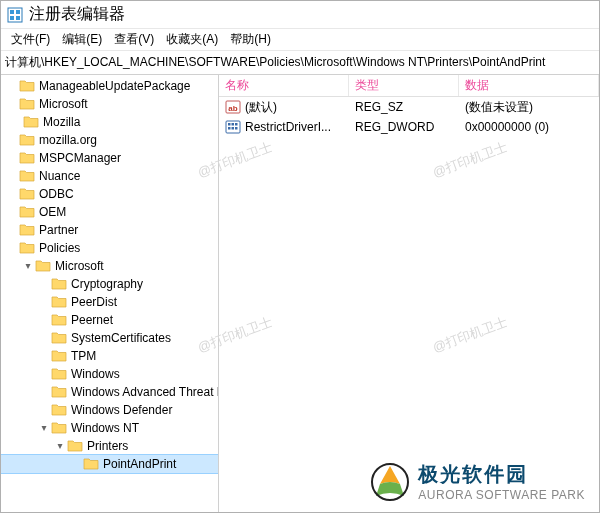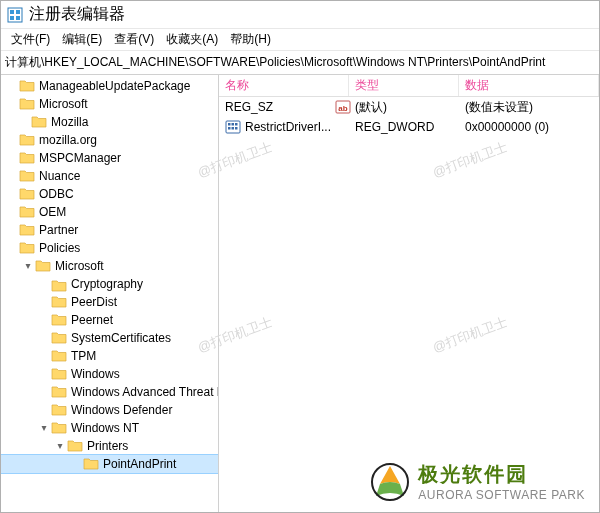--- a/index.html
+++ b/index.html
@@ -21,21 +21,21 @@
   .cols { display: flex; height: 22px; border-bottom: 1px solid #e0e0e0; align-items: center; font-size: 12px; color: #ec4899; }
   .col { padding: 0 6px; border-right: 1px solid #e8e8e8; height: 100%; display: flex; align-items: center; }
   .c1 { width: 130px; } .c2 { width: 110px; } .c3 { flex: 1; }
   .row { display: flex; height: 20px; align-items: center; font-size: 12px; cursor: default; }
   .cell { padding: 0 6px; display: flex; align-items: center; }
   .ci1 { width: 130px; } .ci2 { width: 110px; } .ci3 { flex: 1; }
   .vicon { width: 16px; height: 16px; margin-right: 4px; flex-shrink: 0; }
   .wm { position: absolute; color: #d8d8d8; font-size: 13px; transform: rotate(-20deg); pointer-events: none; user-select: none; }
   .brand { position: absolute; right: 14px; bottom: 10px; display: flex; align-items: center; }
   .brand-txt { margin-left: 8px; }
-  .brand-cn { font-size: 20px; font-weight: 600; color: #4d7c0f; letter-spacing: 2px; }
+  .brand-cn { font-size: 20px; font-weight: 600; color: #0c4a6e; letter-spacing: 2px; }
   .brand-en { font-size: 12px; color: #888; letter-spacing: 0.5px; }
 </style>
 </head>
 <body>
 
 <div class="titlebar">
   <svg class="titleicon" viewBox="0 0 16 16">
     <rect x="1" y="1" width="14" height="14" fill="#fff" stroke="#2a7ab8"></rect>
     <rect x="3" y="3" width="4" height="4" fill="#3a99d8"></rect>
     <rect x="9" y="3" width="4" height="4" fill="#3a99d8"></rect>
@@ -66,21 +66,21 @@
         </svg>
         <span class="lbl">ManageableUpdatePackage</span>
       </div>
       <div class="node" style="padding-left: 4px;">
         <span class="exp"></span>
         <svg class="fld" width="16" height="14" viewBox="0 0 16 14">
           <path d="M1 2 h5 l1.5 1.5 H15 V12 H1 Z" fill="#ffd86b" stroke="#d9a93a" stroke-width="0.7"></path>
         </svg>
         <span class="lbl">Microsoft</span>
       </div>
-      <div class="node" style="padding-left: 16px;">
+      <div class="node" style="padding-left: 8px;">
         <span class="exp"></span>
         <svg class="fld" width="16" height="14" viewBox="0 0 16 14">
           <path d="M1 2 h5 l1.5 1.5 H15 V12 H1 Z" fill="#ffd86b" stroke="#d9a93a" stroke-width="0.7"></path>
         </svg>
         <span class="lbl">Mozilla</span>
       </div>
       <div class="node" style="padding-left: 4px;">
         <span class="exp"></span>
         <svg class="fld" width="16" height="14" viewBox="0 0 16 14">
           <path d="M1 2 h5 l1.5 1.5 H15 V12 H1 Z" fill="#ffd86b" stroke="#d9a93a" stroke-width="0.7"></path>
@@ -129,21 +129,21 @@
         </svg>
         <span class="lbl">Policies</span>
       </div>
       <div class="node" style="padding-left: 20px;">
         <span class="exp">▾</span>
         <svg class="fld" width="16" height="14" viewBox="0 0 16 14">
           <path d="M1 2 h5 l1.5 1.5 H15 V12 H1 Z" fill="#ffd86b" stroke="#d9a93a" stroke-width="0.7"></path>
         </svg>
         <span class="lbl">Microsoft</span>
       </div>
-      <div class="node" style="padding-left: 36px; align-items: flex-end;">
+      <div class="node" style="padding-left: 36px;">
         <span class="exp"></span>
         <svg class="fld" width="16" height="14" viewBox="0 0 16 14">
           <path d="M1 2 h5 l1.5 1.5 H15 V12 H1 Z" fill="#ffd86b" stroke="#d9a93a" stroke-width="0.7"></path>
         </svg>
         <span class="lbl">Cryptography</span>
       </div>
       <div class="node" style="padding-left: 36px;">
         <span class="exp"></span>
         <svg class="fld" width="16" height="14" viewBox="0 0 16 14">
           <path d="M1 2 h5 l1.5 1.5 H15 V12 H1 Z" fill="#ffd86b" stroke="#d9a93a" stroke-width="0.7"></path>
@@ -215,28 +215,28 @@
       </div>
     </div>
   <div class="right">
     <div class="cols">
       <div class="col c1">名称</div>
       <div class="col c2">类型</div>
       <div class="col c3">数据</div>
     </div>
     <div id="rows">
         <div class="row">
-          <div class="cell ci2">REG_SZ</div>
           <div class="cell ci1">
             <svg class="vicon" viewBox="0 0 16 16">
               <rect x="1" y="2" width="14" height="12" rx="1" fill="#fff" stroke="#c35a5a"></rect>
               <text x="8" y="12" font-size="8" text-anchor="middle" fill="#c0392b" font-weight="bold">ab</text>
             </svg>
             <span>(默认)</span>
           </div>
+          <div class="cell ci2">REG_SZ</div>
           <div class="cell ci3">(数值未设置)</div>
         </div>
         <div class="row">
           <div class="cell ci1">
             <svg class="vicon" viewBox="0 0 16 16">
               <rect x="1" y="2" width="14" height="12" rx="1" fill="#fff" stroke="#3a6aa8"></rect>
               <rect x="3" y="4" width="2.5" height="2.5" fill="#3a6aa8"></rect>
               <rect x="6.5" y="4" width="2.5" height="2.5" fill="#3a6aa8"></rect>
               <rect x="10" y="4" width="2.5" height="2.5" fill="#3a6aa8"></rect>
               <rect x="3" y="8" width="2.5" height="2.5" fill="#3a6aa8"></rect>

